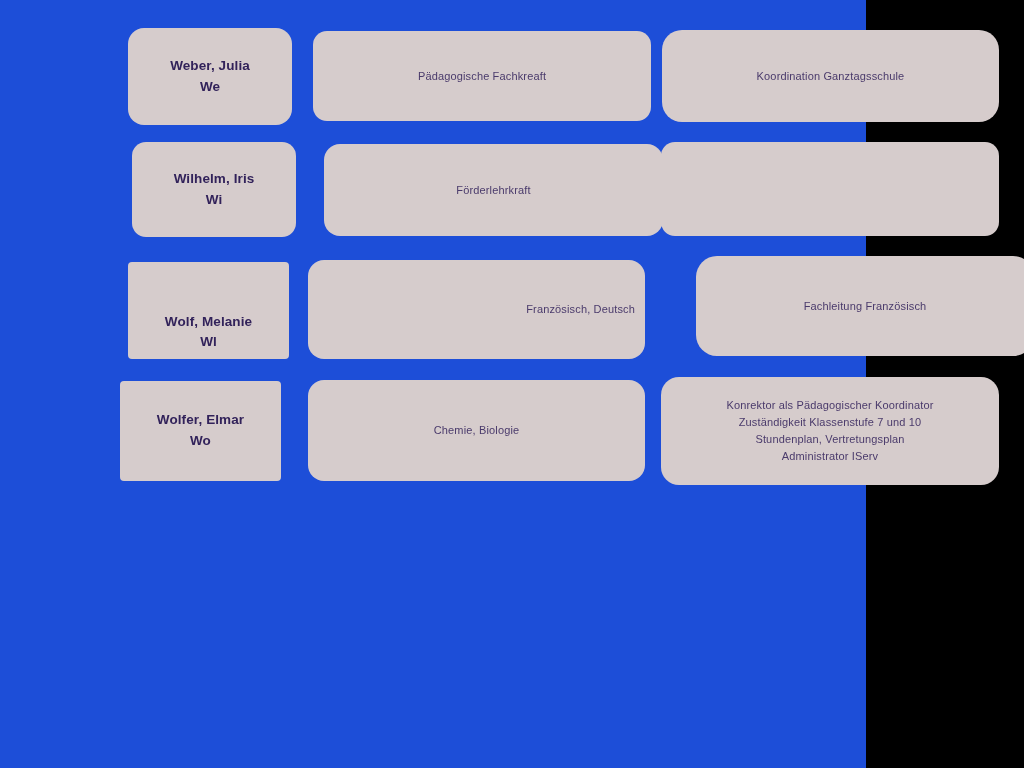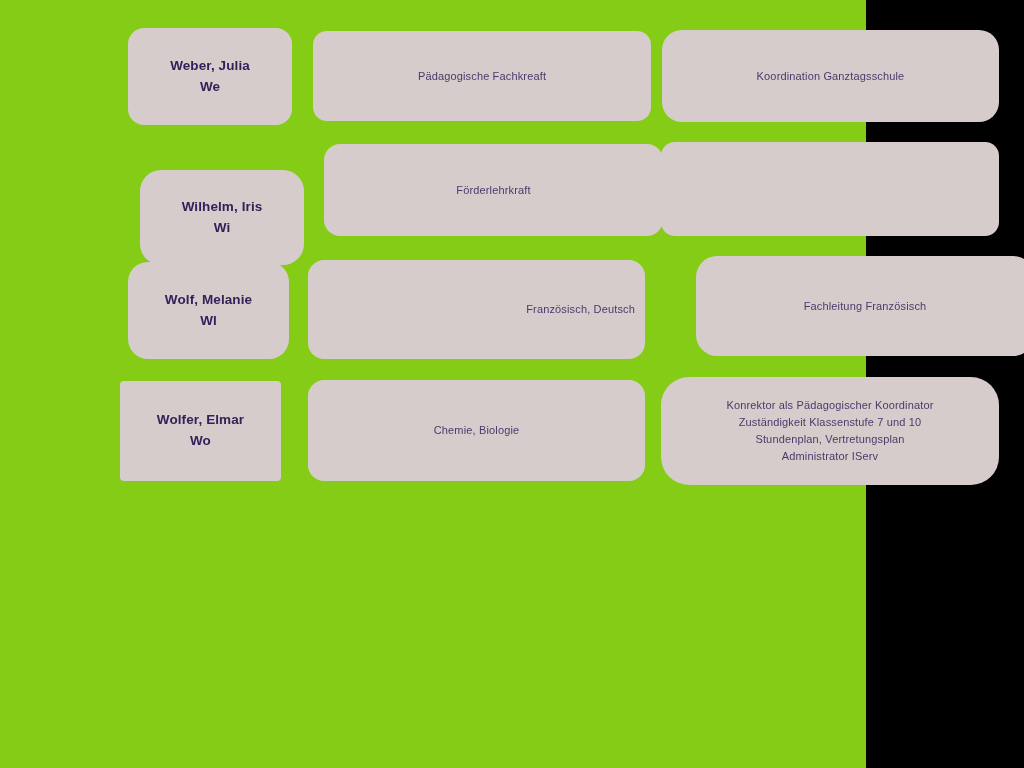--- a/index.html
+++ b/index.html
@@ -12,21 +12,21 @@
     width: 1024px;
     height: 768px;
     overflow: hidden;
     font-family: "Liberation Sans", sans-serif;
   }
 
   #board {
     position: relative;
     width: 866px;
     height: 768px;
-    background: #84cc16;
+    background: #1d4ed8;
   }
 
   .card {
     position: absolute;
     background: #d6cccc;
     border-radius: 14px;
     display: flex;
     align-items: center;
     justify-content: center;
     text-align: center;
@@ -57,33 +57,33 @@
     display: block;
     white-space: pre-line;
   }
 
   
   #c-r1-name    { left: 128px; top: 28px;  width: 164px; height: 97px;  border-radius: 16px; }
   #c-r1-subject { left: 313px; top: 31px;  width: 338px; height: 90px;  border-radius: 14px; }
   #c-r1-role    { left: 662px; top: 30px;  width: 337px; height: 92px;  border-radius: 20px; }
 
   
-  #c-r2-name    { left: 140px; top: 142px; width: 164px; height: 95px;  border-radius: 21px; margin-top: 28px; }
+  #c-r2-name    { left: 132px; top: 142px; width: 164px; height: 95px;  border-radius: 14px; }
   #c-r2-subject { left: 308px; top: 144px; width: 339px; height: 92px;  border-radius: 16px; margin-left: 16px; }
   #c-r2-role    { left: 661px; top: 142px; width: 338px; height: 94px;  border-radius: 14px; }
 
   
-  #c-r3-name    { left: 128px; top: 262px; width: 161px; height: 97px;  border-radius: 20px; }
+  #c-r3-name    { left: 128px; top: 262px; width: 161px; height: 97px;  border-radius: 4px; align-items: flex-end; }
   #c-r3-subject { left: 308px; top: 260px; width: 337px; height: 99px;  border-radius: 16px; justify-content: flex-end; }
   #c-r3-role    { left: 696px; top: 256px; width: 338px; height: 100px; border-radius: 21px; }
 
   
   #c-r4-name    { left: 120px; top: 381px; width: 161px; height: 100px; border-radius: 4px; }
   #c-r4-subject { left: 308px; top: 380px; width: 337px; height: 101px; border-radius: 16px; }
-  #c-r4-role    { left: 661px; top: 377px; width: 338px; height: 108px; border-radius: 28px; }
+  #c-r4-role    { left: 661px; top: 377px; width: 338px; height: 108px; border-radius: 18px; }
 
   #c-r4-role .txt { line-height: 1.55; }
 </style>
 </head>
 <body>
 
 <div id="board">
 
   <div class="card name" id="c-r1-name">
     <span class="txt">Weber, Julia

